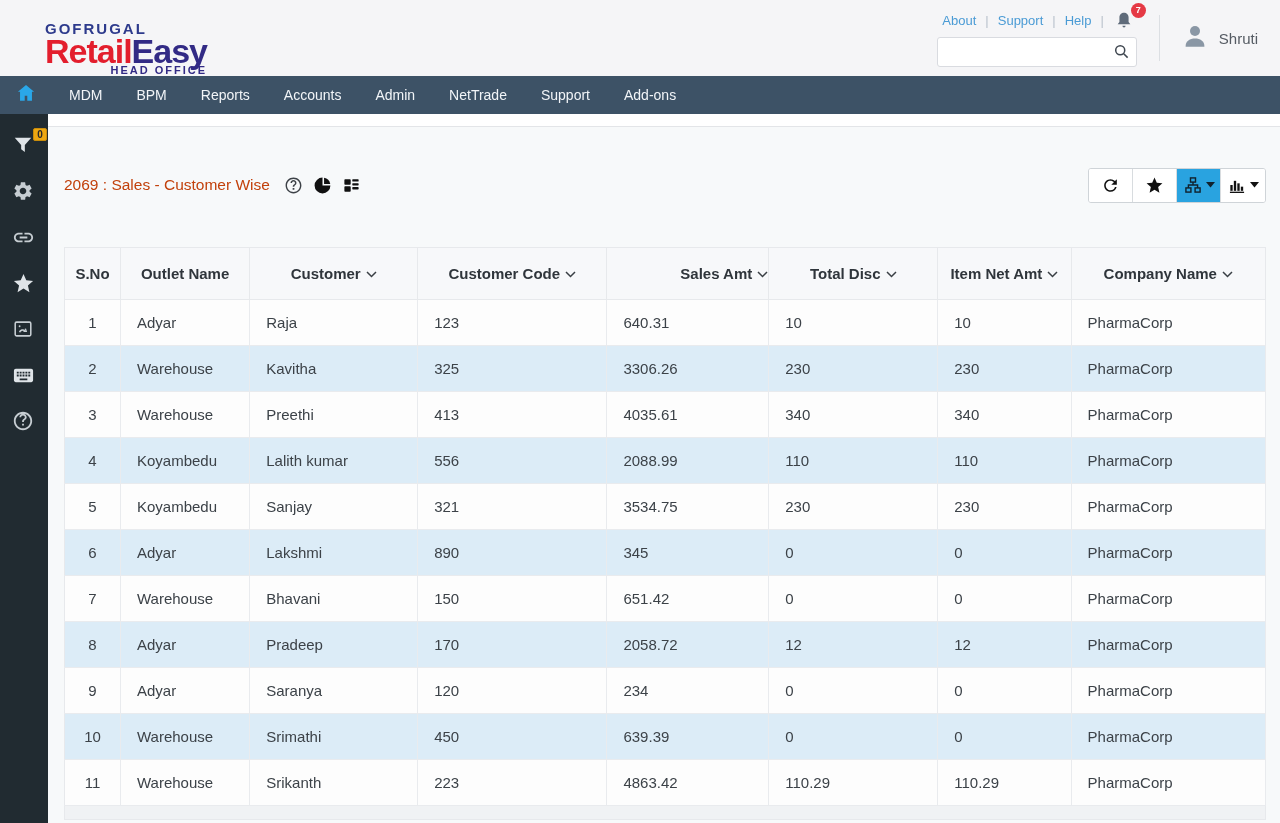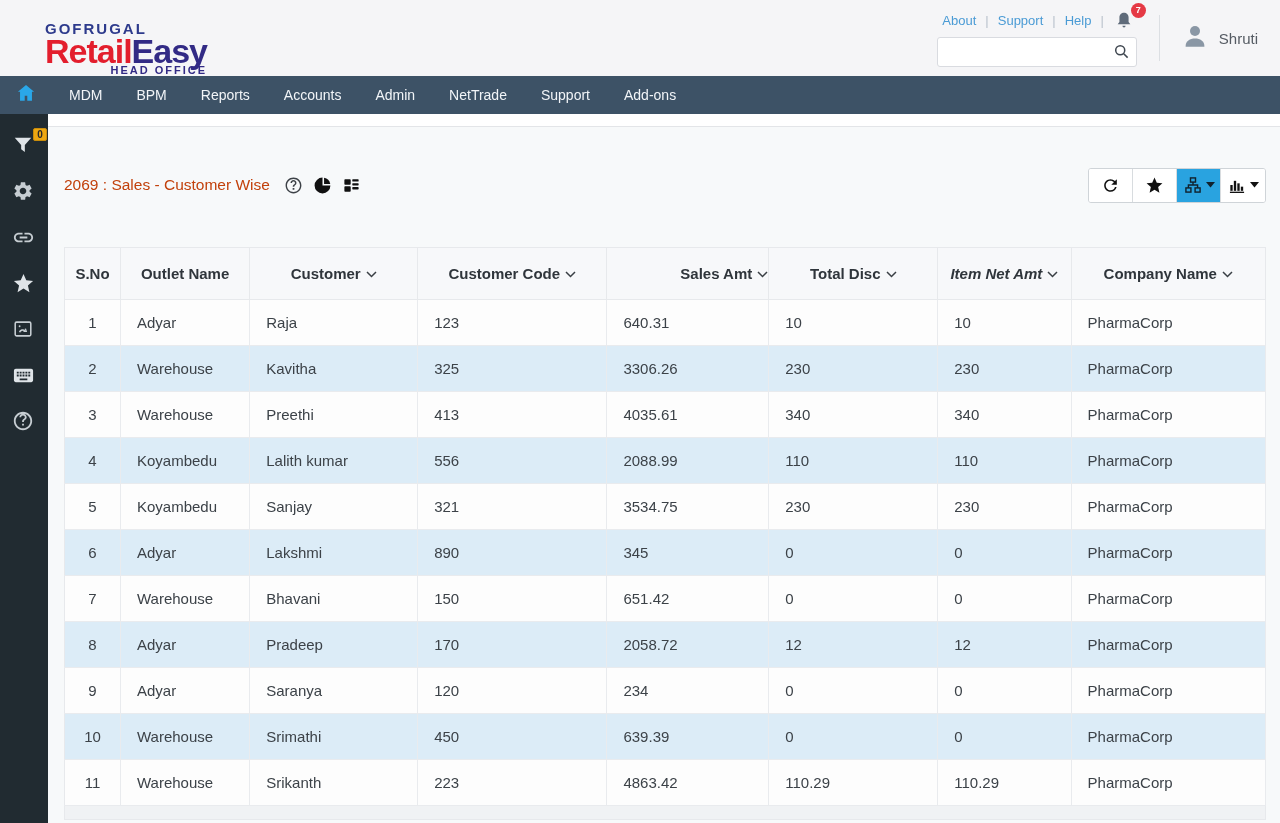--- a/index.html
+++ b/index.html
@@ -264,21 +264,21 @@
                   </svg></th>
                 <th class="sortable" style="width: 186px;"><span>Customer Code</span><svg class="chev" width="11" height="7" viewBox="0 0 11 7">
                     <polyline points="1,1 5.5,5.5 10,1" fill="none" stroke="#3a3f44" stroke-width="1.5"></polyline>
                   </svg></th>
                 <th class="sortable" style="width: 159px; text-align: right;"><span>Sales Amt</span><svg class="chev" width="11" height="7" viewBox="0 0 11 7">
                     <polyline points="1,1 5.5,5.5 10,1" fill="none" stroke="#3a3f44" stroke-width="1.5"></polyline>
                   </svg></th>
                 <th class="sortable" style="width: 166px;"><span>Total Disc</span><svg class="chev" width="11" height="7" viewBox="0 0 11 7">
                     <polyline points="1,1 5.5,5.5 10,1" fill="none" stroke="#3a3f44" stroke-width="1.5"></polyline>
                   </svg></th>
-                <th class="sortable" style="width: 131px; font-style: italic;"><span>Item Net Amt</span><svg class="chev" width="11" height="7" viewBox="0 0 11 7">
+                <th class="sortable" style="width: 131px;"><span>Item Net Amt</span><svg class="chev" width="11" height="7" viewBox="0 0 11 7">
                     <polyline points="1,1 5.5,5.5 10,1" fill="none" stroke="#3a3f44" stroke-width="1.5"></polyline>
                   </svg></th>
                 <th class="sortable" style="width: 191px;"><span>Company Name</span><svg class="chev" width="11" height="7" viewBox="0 0 11 7">
                     <polyline points="1,1 5.5,5.5 10,1" fill="none" stroke="#3a3f44" stroke-width="1.5"></polyline>
                   </svg></th>
               </tr>
             </thead>
           <tbody id="tbody">
               <tr>
                 <td class="al-center">1</td>

